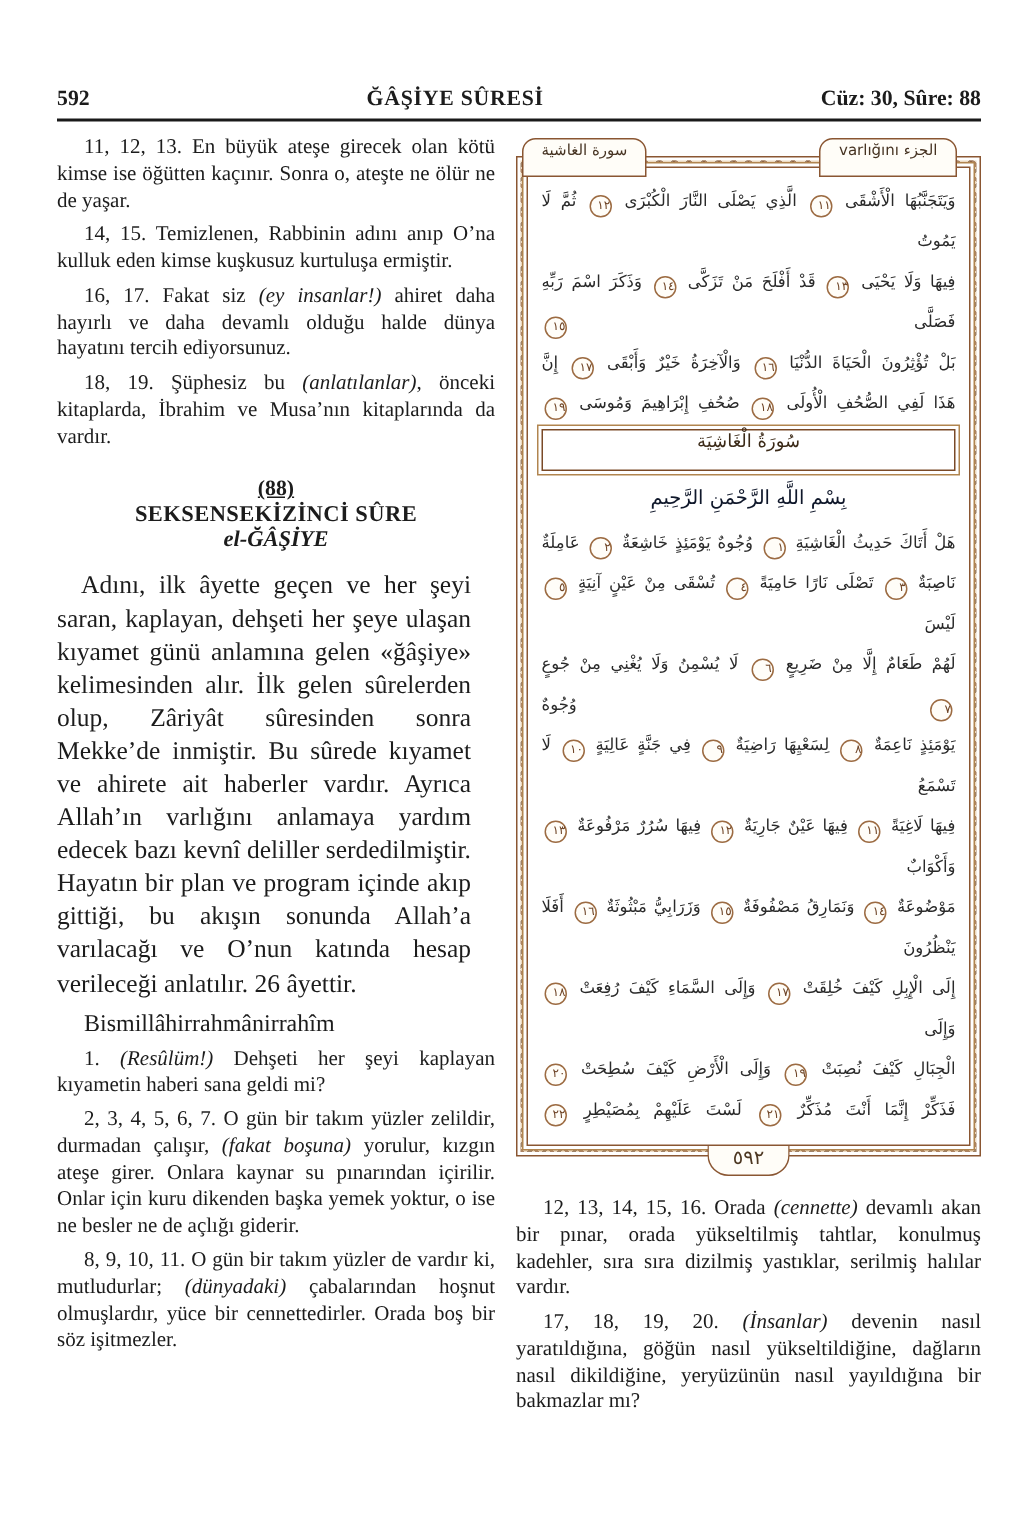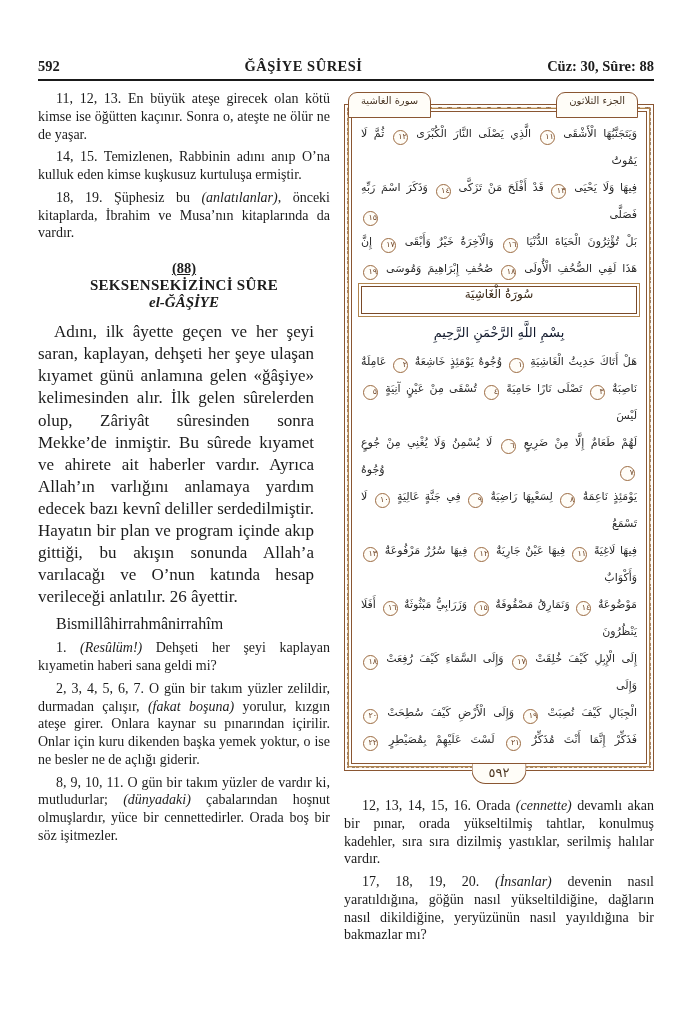--- a/index.html
+++ b/index.html
@@ -87,41 +87,42 @@
     <span>592</span>
     <span class="c">ĞÂŞİYE SÛRESİ</span>
     <span>Cüz: 30, Sûre: 88</span>
   </div>
 
   <div class="cols">
 
     <div class="colL">
       <p class="t">11, 12, 13. En büyük ateşe girecek olan kötü kimse ise öğütten kaçınır. Sonra o, ateşte ne ölür ne de yaşar.</p>
       <p class="t">14, 15. Temizlenen,  Rabbinin adını anıp O’na kulluk eden kimse kuşkusuz kurtuluşa ermiştir.</p>
+      <p class="t">16, 17. Fakat siz <i>(ey insanlar!)</i> ahiret daha hayırlı ve daha devamlı olduğu halde dünya hayatını tercih ediyorsunuz.</p>
       <p class="t">18, 19. Şüphesiz  bu <i>(anlatılanlar)</i>, önceki kitaplarda, İbrahim ve Musa’nın kitaplarında da vardır.</p>
 
       <div class="heading">
         <div class="num">(88)</div>
         <div class="l1">SEKSENSEKİZİNCİ SÛRE</div>
         <div class="l2">el-ĞÂŞİYE</div>
       </div>
 
       <p class="intro">Adını, ilk âyette geçen ve her şeyi saran, kaplayan, dehşeti her şeye ulaşan kıyamet günü anlamına gelen «ğâşiye» kelimesinden alır. İlk gelen sûrelerden olup, Zâriyât sûresinden sonra Mekke’de inmiştir. Bu sûrede kıyamet ve ahirete ait haberler vardır. Ayrıca Allah’ın varlığını anlamaya yardım edecek bazı kevnî deliller serdedilmiştir. Hayatın bir plan ve program içinde akıp gittiği, bu akışın sonunda Allah’a varılacağı ve O’nun katında hesap verileceği anlatılır. 26 âyettir.</p>
 
       <p class="bsm">Bismillâhirrahmânirrahîm</p>
 
       <p class="t">1. <i>(Resûlüm!)</i> Dehşeti her şeyi kaplayan kıyametin haberi sana geldi mi?</p>
       <p class="t">2, 3, 4, 5, 6, 7. O gün bir takım yüzler zelildir, durmadan çalışır, <i>(fakat boşuna)</i> yorulur, kızgın ateşe girer. Onlara kaynar su pınarından içirilir. Onlar için kuru dikenden başka yemek yoktur, o ise ne besler ne de açlığı giderir.</p>
       <p class="t">8, 9, 10, 11. O gün bir takım yüzler de vardır ki, mutludurlar; <i>(dünyadaki)</i> çabalarından hoşnut olmuşlardır, yüce bir cennettedirler. Orada boş bir söz işitmezler.</p>
     </div>
 
     <div class="colR">
 
       <div class="frameWrap">
-        <div class="tab tabR" dir="rtl" lang="ar">الجزء الثلاثون</div>
+        <div class="tab tabR" dir="rtl" lang="ar">الجزء varlığını</div>
         <div class="tab tabL" dir="rtl" lang="ar">سورة الغاشية</div>
 
         <div class="frame">
           <div class="band">
             <div class="inner">
 
               <div lang="ar">
                   <div class="q-line" dir="rtl">وَيَتَجَنَّبُهَا الْأَشْقَى <span class="ayah">١١</span> الَّذِي يَصْلَى النَّارَ الْكُبْرَى <span class="ayah">١٢</span> ثُمَّ لَا يَمُوتُ</div>
                   <div class="q-line" dir="rtl">فِيهَا وَلَا يَحْيَى <span class="ayah">١٣</span> قَدْ أَفْلَحَ مَنْ تَزَكَّى <span class="ayah">١٤</span> وَذَكَرَ اسْمَ رَبِّهِ فَصَلَّى <span class="ayah">١٥</span></div>
                   <div class="q-line" dir="rtl">بَلْ تُؤْثِرُونَ الْحَيَاةَ الدُّنْيَا <span class="ayah">١٦</span> وَالْآخِرَةُ خَيْرٌ وَأَبْقَى <span class="ayah">١٧</span> إِنَّ</div>

